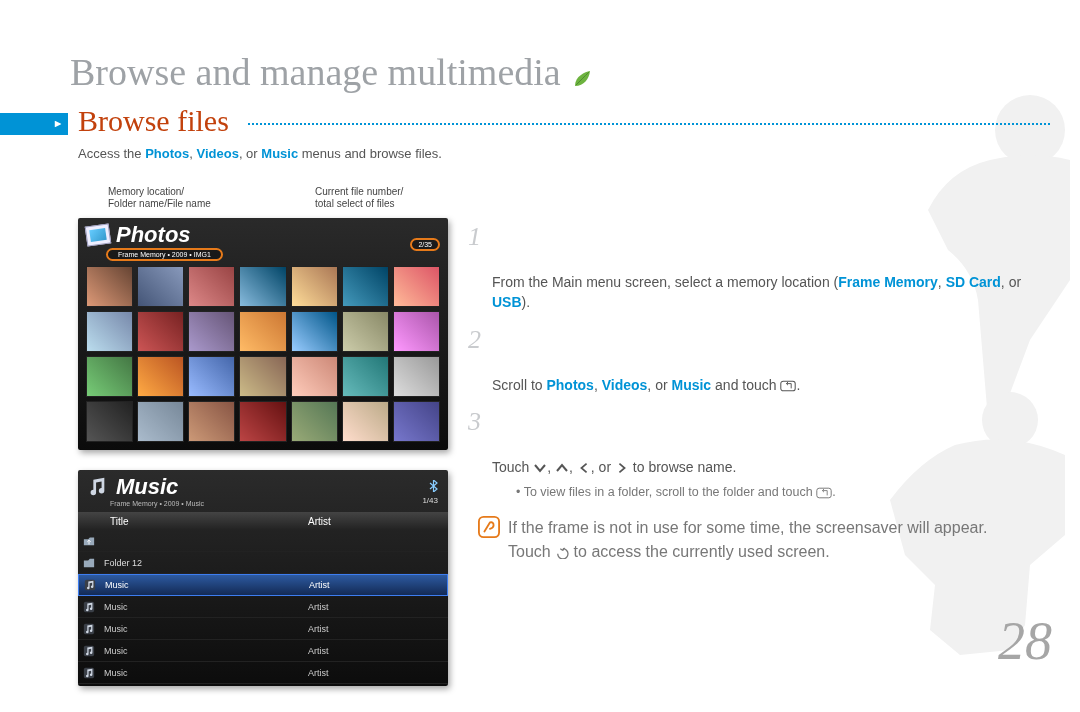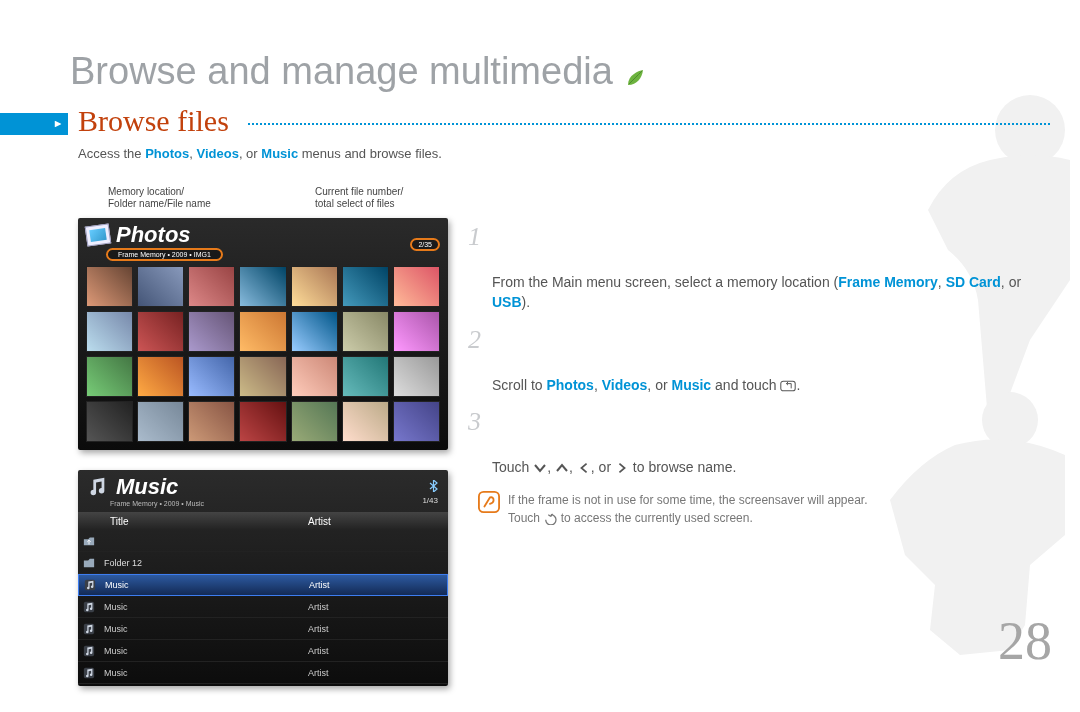--- a/index.html
+++ b/index.html
@@ -20,34 +20,35 @@
     width: 300px;
     height: 712px;
     pointer-events: none;
   }
 
   .page-number {
     position: absolute;
     right: 28px;
     bottom: 40px;
     font-size: 54px;
+    font-style: italic;
     font-family: "Times New Roman", serif;
     color: #a6a6a6;
     font-weight: 300;
     text-align: center;
   }
 
   .heading {
     position: absolute;
     left: 70px;
     top: 50px;
     font-size: 38px;
     font-weight: 300;
     color: #9ea2a6;
-    font-family: Liberation Sans, sans-serif;
+    font-family: Liberation Serif, serif;
   }
   .leaf-icon {
     display: inline-block;
     vertical-align: top;
     margin-left: 2px;
     margin-top: 4px;
   }
 
   
   .section-stripe {
@@ -297,21 +298,21 @@
   }
   .sub-bullet::before {
     content: "• ";
   }
 
   .note-box {
     display: flex;
     gap: 8px;
     margin-left: 10px;
     margin-top: 10px;
-    font-size: 12px;
+    font-size: 16px;
     color: #777;
     line-height: 1.5;
   }
   .note-badge {
     width: 22px; height: 22px; flex-shrink: 0;
   }
 
   .inline-icon {
     display: inline-block;
     vertical-align: middle;
@@ -525,20 +526,26 @@
       <span class="inline-icon arrow-icon"><svg viewBox="0 0 14 12">
             <path d="M2 9 L7 3 L12 9" stroke="#555" stroke-width="2" fill="none"></path>
           </svg></span><span>, </span>
       <span class="inline-icon arrow-icon"><svg viewBox="0 0 12 14">
             <path d="M9 2 L3 7 L9 12" stroke="#555" stroke-width="2" fill="none"></path>
           </svg></span><span>, or </span>
       <span class="inline-icon arrow-icon"><svg viewBox="0 0 12 14">
             <path d="M3 2 L9 7 L3 12" stroke="#555" stroke-width="2" fill="none"></path>
           </svg></span>
       <span> to browse name.</span>
+      <div class="sub-bullet">
+        <span>To view files in a folder, scroll to the folder and touch </span><span class="inline-icon"><svg viewBox="0 0 20 14">
+              <rect x="1" y="1" width="18" height="12" rx="3" fill="none" stroke="#777" stroke-width="1.2"></rect>
+              <path d="M6 4 v6 M6 10 h6 l-2 -2 M12 10 l-2 2" stroke="#777" stroke-width="1.1" fill="none" transform="rotate(180 10 7)"></path>
+            </svg></span><span>.</span>
+      </div>
     </div>
   </div>
 
   <div class="note-box">
     <div class="note-badge">
       <svg viewBox="0 0 24 24">
           <rect x="1" y="1" width="22" height="22" rx="5" fill="none" stroke="#e67a1a" stroke-width="2"></rect>
           <path d="M7 17 L13 7 M13 7 Q17 6 17 10 Q17 13 13 14" stroke="#e67a1a" stroke-width="2" fill="none" stroke-linecap="round"></path>
         </svg>
     </div>

